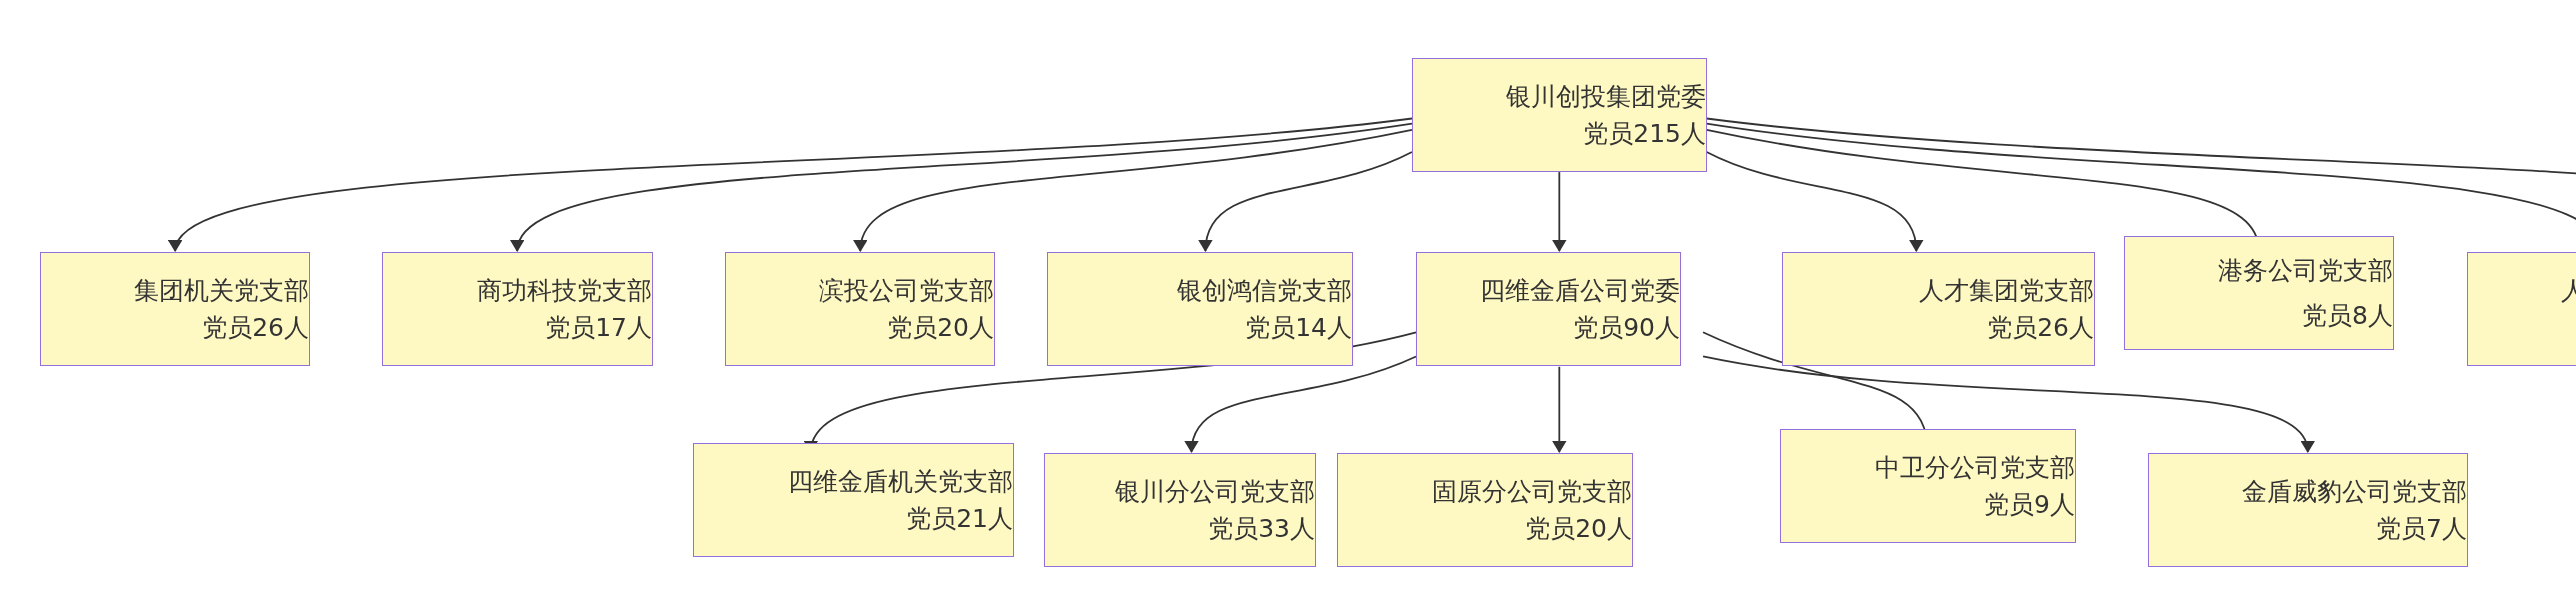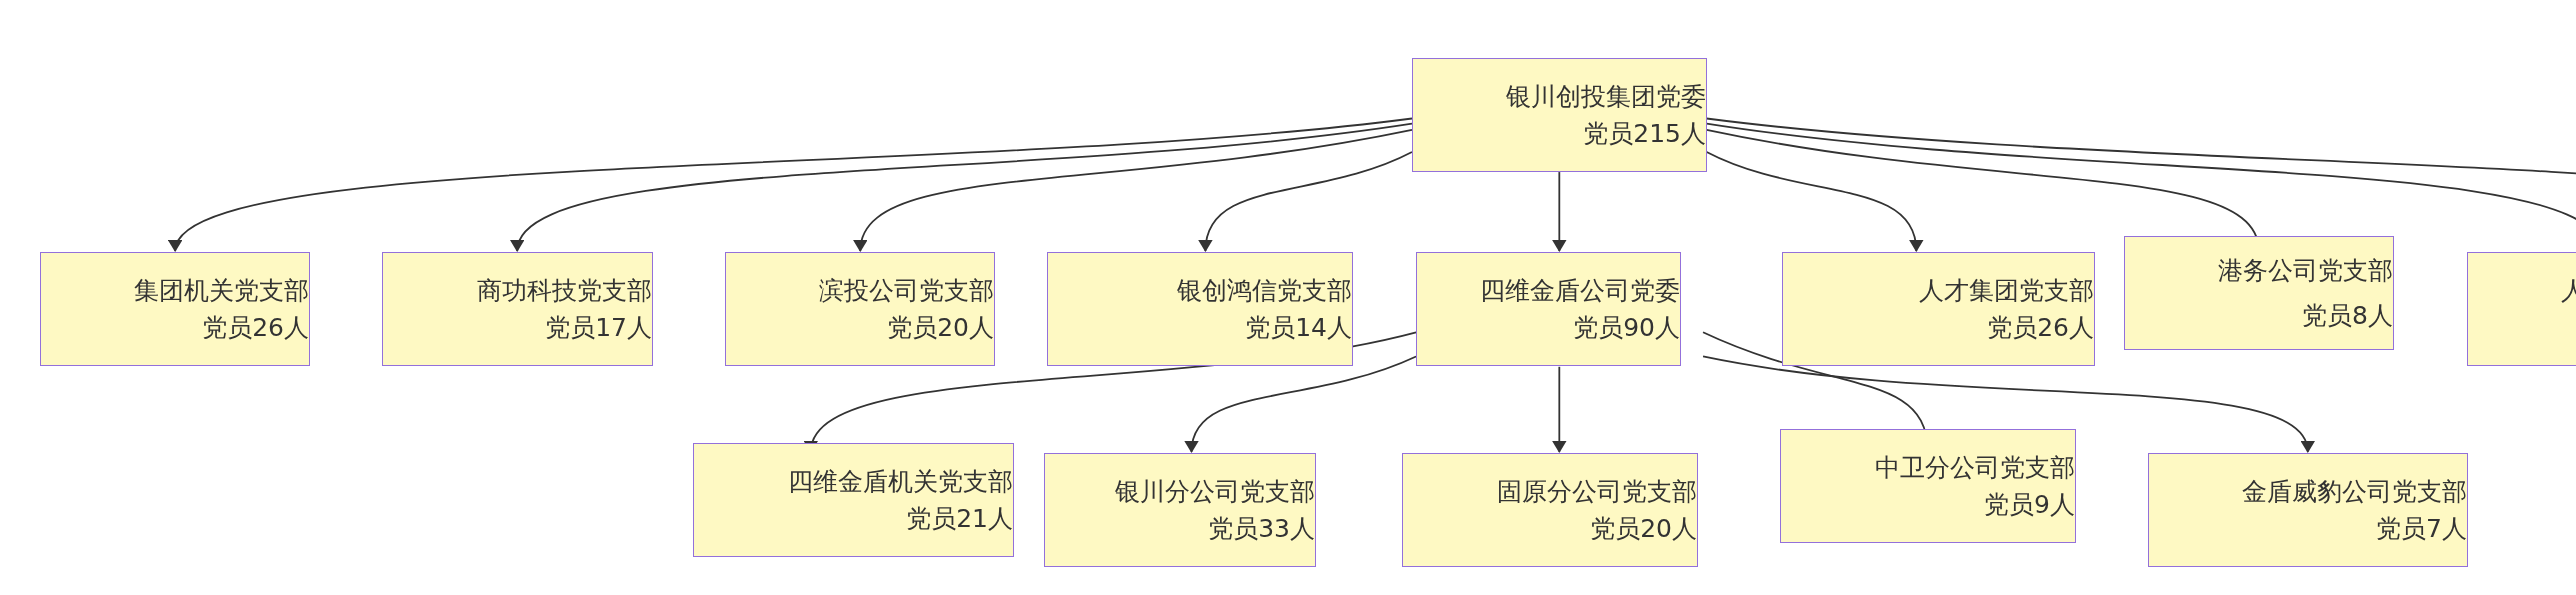--- a/index.html
+++ b/index.html
@@ -101,21 +101,21 @@
   </div>
 
   <div class="node" style="left:650px; top:443px; width:321px;margin-left:43px;">
     <span>四维金盾机关党支部</span>
     <span>党员21人</span>
   </div>
   <div class="node" style="left:1044px; top:453px; width:272px;">
     <span>银川分公司党支部</span>
     <span>党员33人</span>
   </div>
-  <div class="node" style="left:1402px; top:453px; width:296px;padding-left:8px;">
+  <div class="node" style="left:1337px; top:453px; width:296px;padding-left:8px;">
     <span>固原分公司党支部</span>
     <span>党员20人</span>
   </div>
   <div class="node" style="left:1780px; top:429px; width:296px;">
     <span>中卫分公司党支部</span>
     <span>党员9人</span>
   </div>
   <div class="node" style="left:2148px; top:453px; width:320px;">
     <span>金盾威豹公司党支部</span>
     <span>党员7人</span>

